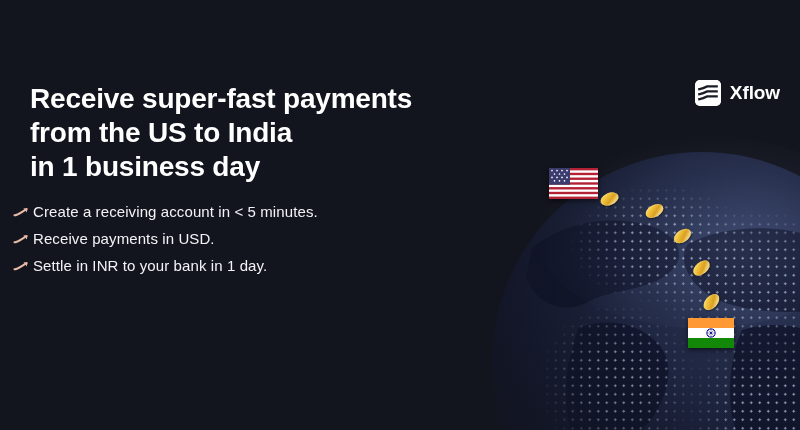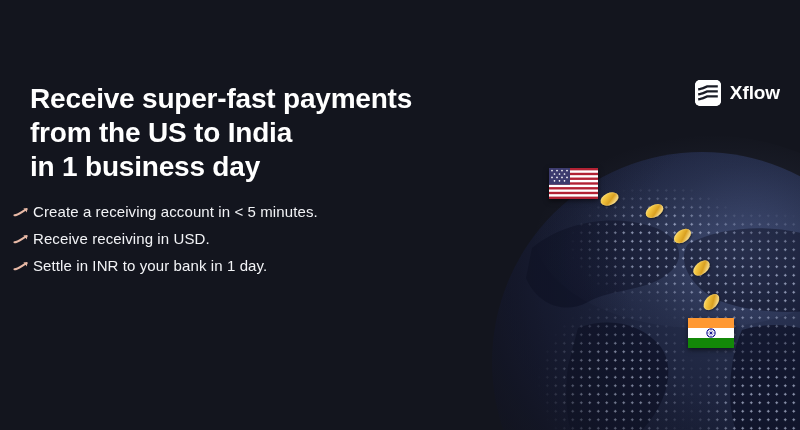--- a/index.html
+++ b/index.html
@@ -240,21 +240,21 @@
         <path d="M2.5 9.3 C6 9.3, 9 6.2, 14.6 3.1" stroke="#e8b9a6" stroke-width="2.1" fill="none" stroke-linecap="round"></path>
         <path d="M11.4 2.3 L15.4 2.6 L14.9 6.4 Z" fill="#e8b9a6"></path>
       </svg>
       <span class="bullet-text">Create a receiving account in &lt; 5 minutes.</span>
     </li>
     <li>
       <svg class="bullet-icon" viewBox="0 0 18 12">
         <path d="M2.5 9.3 C6 9.3, 9 6.2, 14.6 3.1" stroke="#e8b9a6" stroke-width="2.1" fill="none" stroke-linecap="round"></path>
         <path d="M11.4 2.3 L15.4 2.6 L14.9 6.4 Z" fill="#e8b9a6"></path>
       </svg>
-      <span class="bullet-text">Receive receiving in USD.</span>
+      <span class="bullet-text">Receive payments in USD.</span>
     </li>
     <li>
       <svg class="bullet-icon" viewBox="0 0 18 12">
         <path d="M2.5 9.3 C6 9.3, 9 6.2, 14.6 3.1" stroke="#e8b9a6" stroke-width="2.1" fill="none" stroke-linecap="round"></path>
         <path d="M11.4 2.3 L15.4 2.6 L14.9 6.4 Z" fill="#e8b9a6"></path>
       </svg>
       <span class="bullet-text">Settle in INR to your bank in 1 day.</span>
     </li>
   </ul>
 

